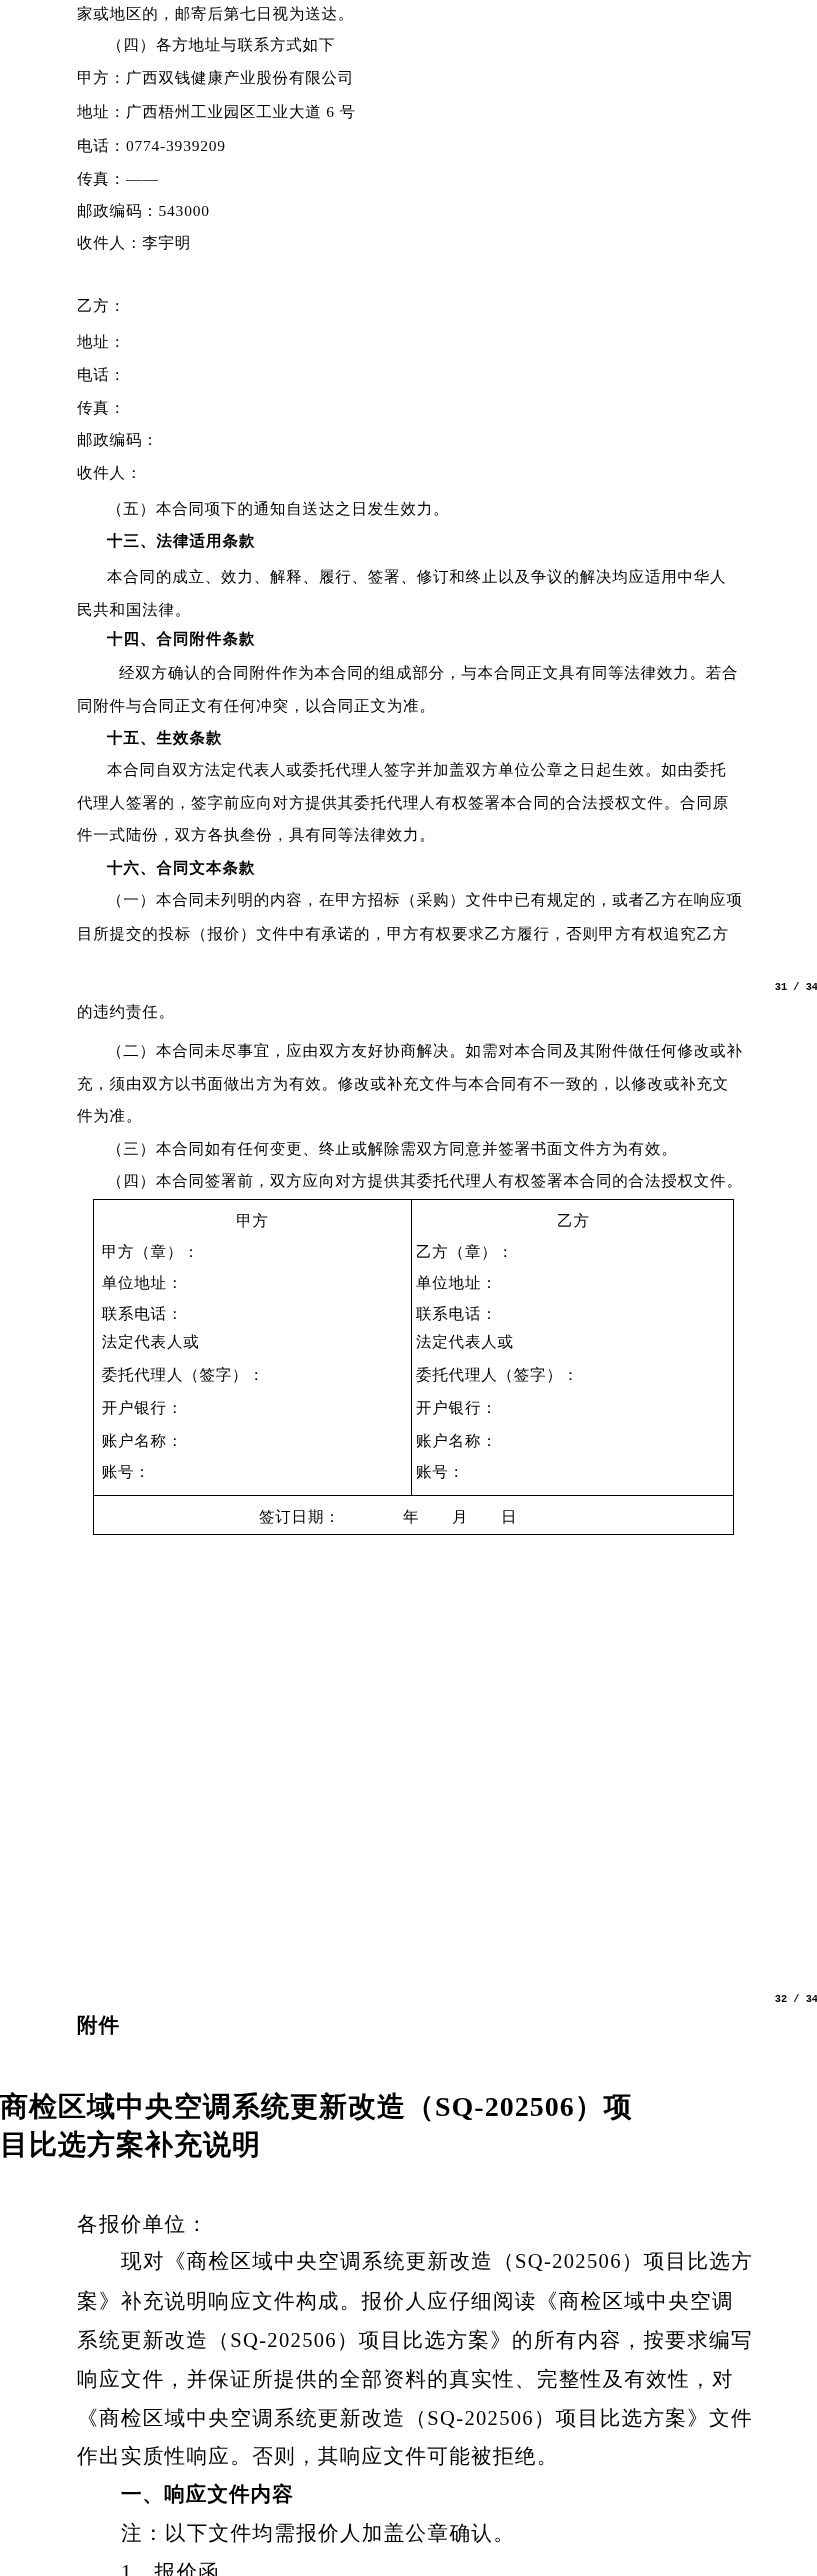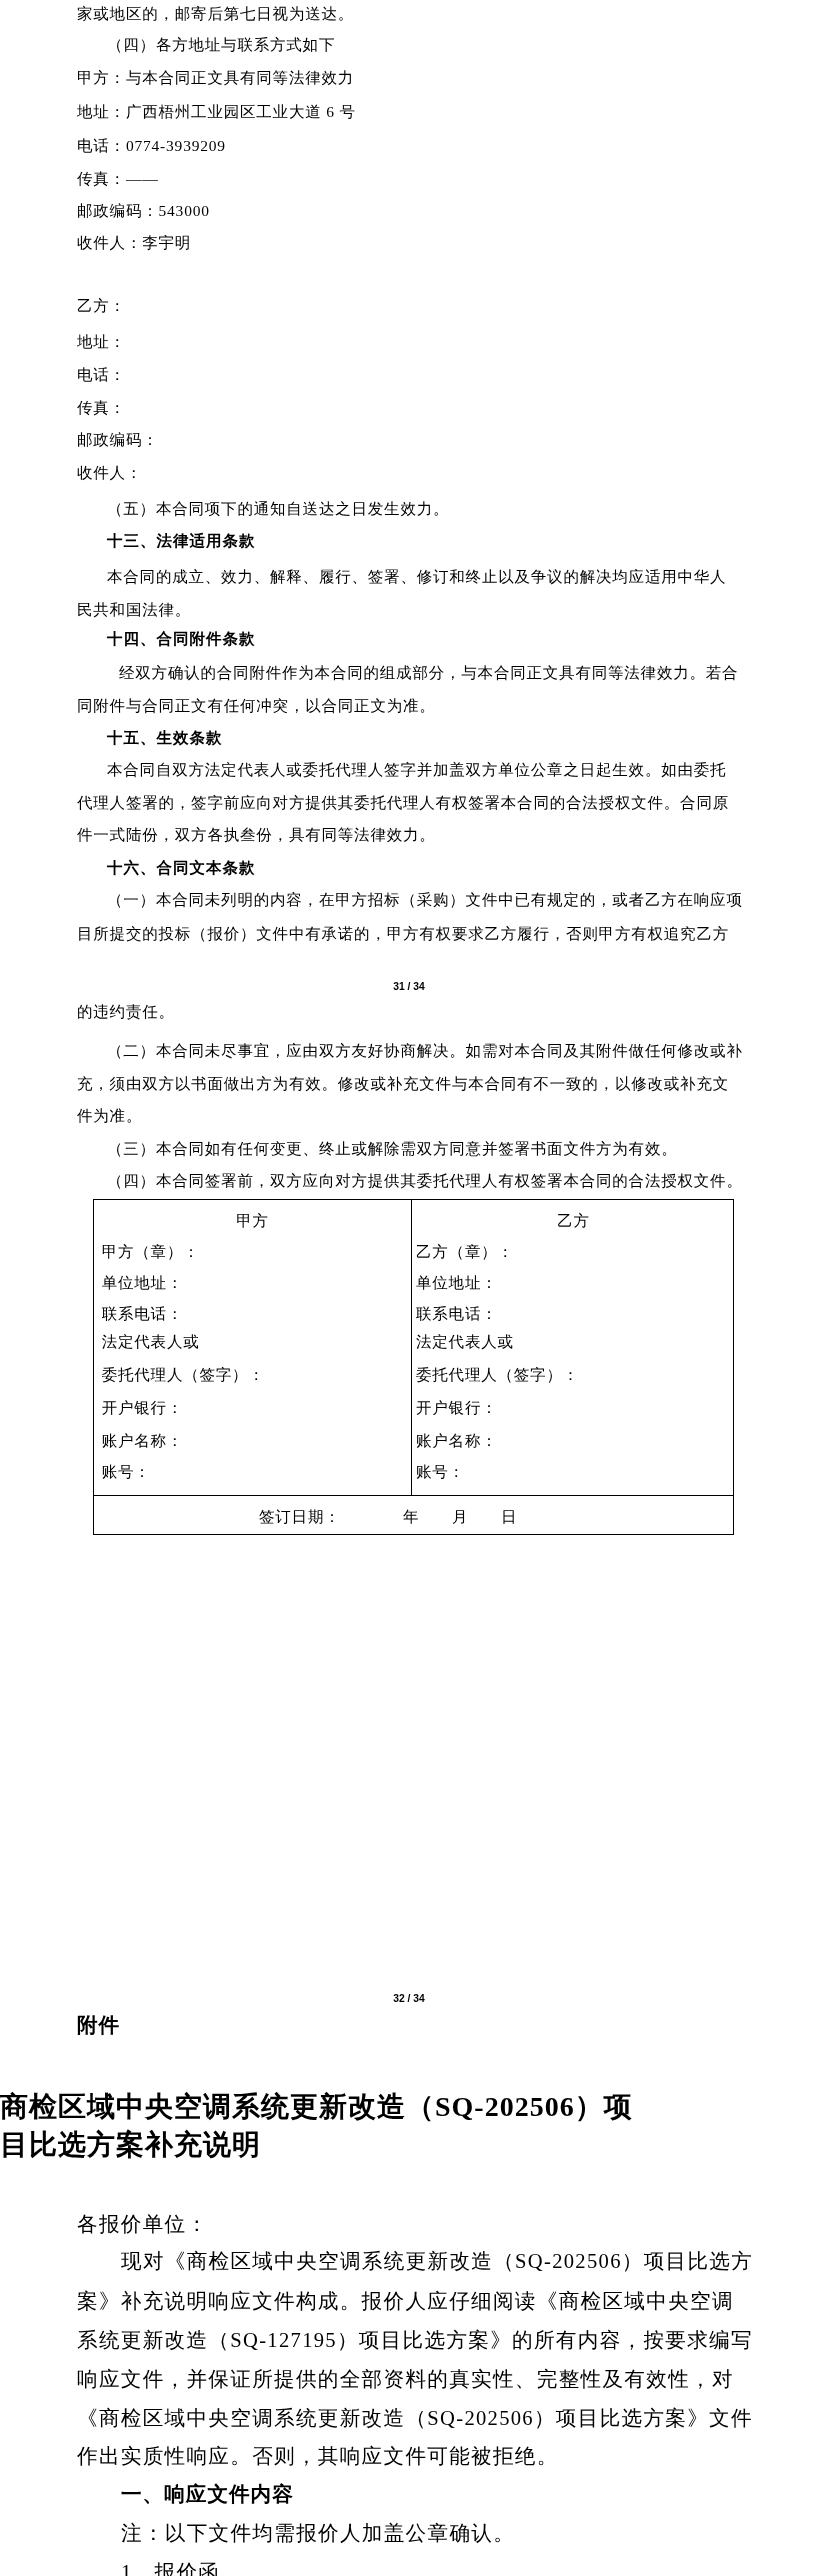--- a/index.html
+++ b/index.html
@@ -5,36 +5,36 @@
   html,body{margin:0;padding:0;background:#ffffff;}
   .doc{position:relative;width:818px;height:4084px;background:#ffffff;color:#000;overflow:hidden;}
   .ln{position:absolute;white-space:pre;}
   
   .s30{font-family:"Liberation Serif","DejaVu Serif",serif;font-size:15.5px;line-height:1.2;letter-spacing:0.8px;}
   .s30b{font-family:"Liberation Sans","DejaVu Sans",sans-serif;font-weight:bold;font-size:15.5px;line-height:1.2;letter-spacing:1px;}
   
   .s40{font-family:"Liberation Serif","DejaVu Serif",serif;font-size:20.6px;line-height:1.2;letter-spacing:1.3px;}
   .s40b{font-family:"Liberation Sans","DejaVu Sans",sans-serif;font-weight:bold;font-size:20.6px;line-height:1.2;letter-spacing:1px;}
   .ttl{font-family:"Liberation Serif","DejaVu Serif",serif;font-weight:bold;font-size:28px;line-height:1.2;letter-spacing:1px;left:0;width:100%;text-align:left;}
-  .ftr{font-family:Liberation Sans, sans-serif;font-weight:bold;font-size:10.3px;line-height:1;left:0;width:100%;text-align:center;}
+  .ftr{font-family:Liberation Mono, monospace;font-weight:bold;font-size:10.3px;line-height:1;left:0;width:100%;text-align:right;}
   
   .sigtable{position:absolute;left:93px;top:1199px;width:641px;height:336px;border:1px solid #000;box-sizing:border-box;}
   .sigtable .vline{position:absolute;left:317px;top:0;height:295px;width:0;border-left:1px solid #000;}
   .sigtable .hline{position:absolute;left:0;top:295px;width:100%;height:0;border-top:1px solid #000;}
   .sigtable .cell{position:absolute;white-space:pre;font-family:"Liberation Serif","DejaVu Serif",serif;font-size:15.5px;line-height:1.2;letter-spacing:0.8px;}
   .sigtable .hdr{font-weight:normal;text-align:center;}
 </style>
 </head>
 <body>
 
 <div class="doc">
 
   <div class="ln s30" style="top:5.2px;left:77px">家或地区的，邮寄后第七日视为送达。</div>
   <div class="ln s30" style="top:36px;left:107px">（四）各方地址与联系方式如下</div>
-  <div class="ln s30" style="top:69px;left:77px">甲方：与本合同正文具有同等法律效力</div>
+  <div class="ln s30" style="top:69px;left:77px">甲方：广西双钱健康产业股份有限公司</div>
   <div class="ln s30" style="top:103px;left:77px">地址：广西梧州工业园区工业大道 6 号</div>
   <div class="ln s30" style="top:137px;left:77px">电话：0774-3939209</div>
   <div class="ln s30" style="top:170px;left:77px">传真：——</div>
   <div class="ln s30" style="top:202px;left:77px">邮政编码：543000</div>
   <div class="ln s30" style="top:234px;left:77px">收件人：李宇明</div>
   <div class="ln s30" style="top:297px;left:77px">乙方：</div>
   <div class="ln s30" style="top:333px;left:77px">地址：</div>
   <div class="ln s30" style="top:366px;left:77px">电话：</div>
   <div class="ln s30" style="top:399px;left:77px">传真：</div>
   <div class="ln s30" style="top:431px;left:77px">邮政编码：</div>
@@ -93,21 +93,21 @@
   </div>
 
   <div class="ln ftr" style="top:1994px">32 / 34</div>
 
   <div class="ln s40b" style="top:2013px;left:77px">附件</div>
   <div class="ln ttl" style="top:2090px">商检区域中央空调系统更新改造（SQ-202506）项</div>
   <div class="ln ttl" style="top:2128px">目比选方案补充说明</div>
   <div class="ln s40" style="top:2212px;left:77px">各报价单位：</div>
   <div class="ln s40" style="top:2249px;left:121px">现对《商检区域中央空调系统更新改造（SQ-202506）项目比选方</div>
   <div class="ln s40" style="top:2289px;left:77px">案》补充说明响应文件构成。报价人应仔细阅读《商检区域中央空调</div>
-  <div class="ln s40" style="top:2328px;left:77px">系统更新改造（SQ-127195）项目比选方案》的所有内容，按要求编写</div>
+  <div class="ln s40" style="top:2328px;left:77px">系统更新改造（SQ-202506）项目比选方案》的所有内容，按要求编写</div>
   <div class="ln s40" style="top:2367px;left:77px">响应文件，并保证所提供的全部资料的真实性、完整性及有效性，对</div>
   <div class="ln s40" style="top:2406px;left:77px">《商检区域中央空调系统更新改造（SQ-202506）项目比选方案》文件</div>
   <div class="ln s40" style="top:2444px;left:77px">作出实质性响应。否则，其响应文件可能被拒绝。</div>
   <div class="ln s40b" style="top:2482px;left:121px">一、响应文件内容</div>
   <div class="ln s40" style="top:2521px;left:121px">注：以下文件均需报价人加盖公章确认。</div>
   <div class="ln s40" style="top:2560px;left:121px">1、报价函</div>
 
 </div>
 
 

